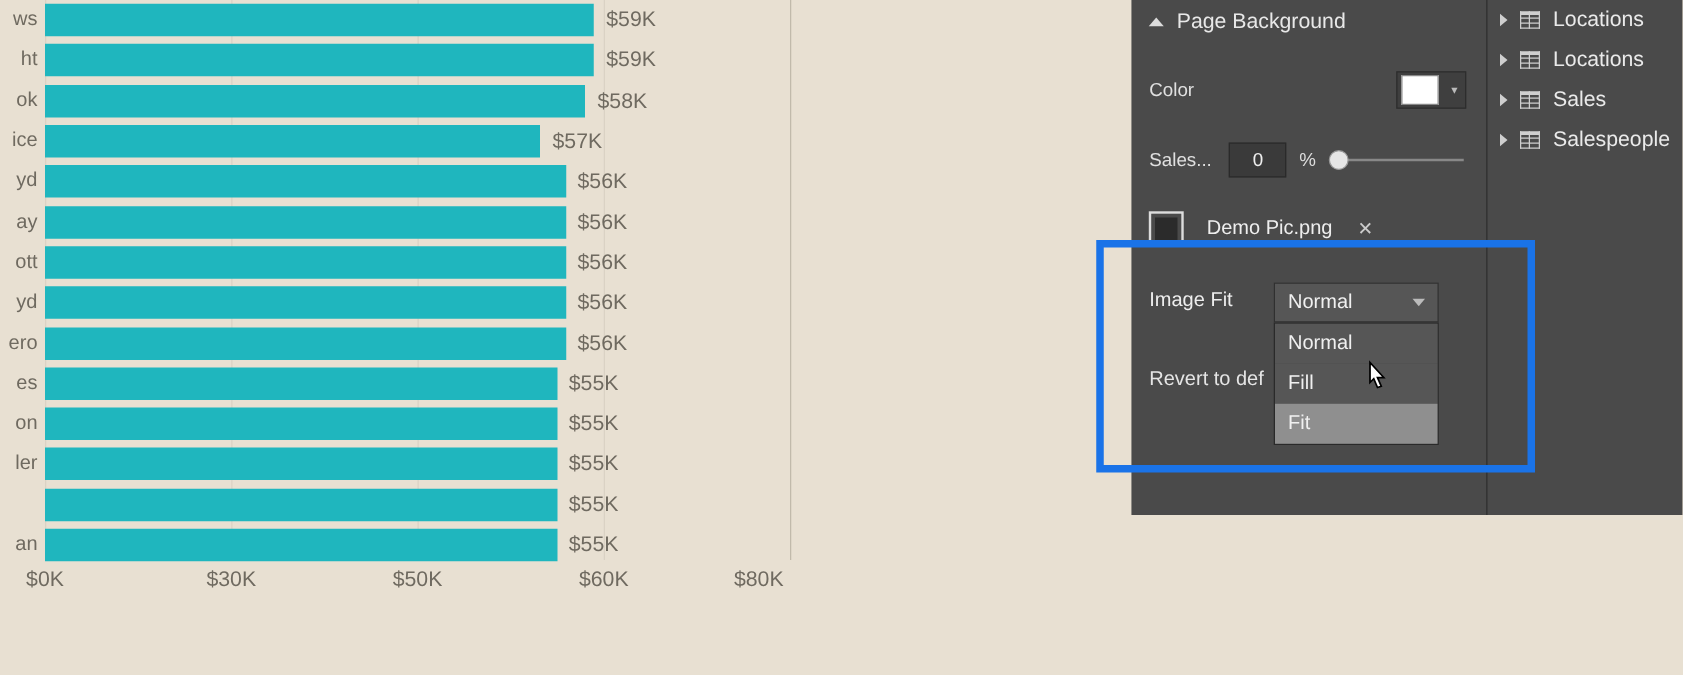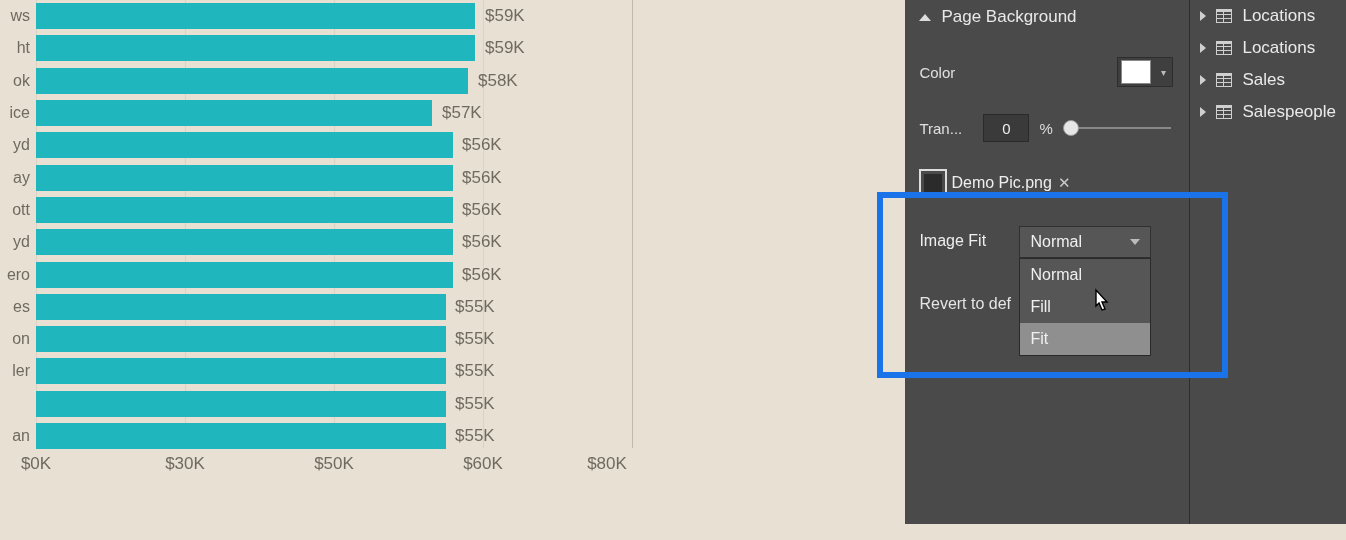--- a/index.html
+++ b/index.html
@@ -66,21 +66,21 @@
     background: rgba(120,115,100,0.12);
   }
   .last-grid {
     background: rgba(120,115,100,0.35);
   }
 
   
   .panels {
     flex: 1;
     display: flex;
-    height: 524px;
+    height: 412px;
     background: #4a4a4a;
     color: #e6e6e6;
     font-size: 15px;
   }
   .format-panel {
     width: 284px;
     padding: 0 16px 0 14px;
     position: relative;
   }
   .section-header {
@@ -155,21 +155,21 @@
   .slider-thumb {
     position: absolute; top: 2px; left: 0px;
     width: 16px; height: 16px;
     border-radius: 50%;
     background: #e6e6e6;
     border: 1px solid #999;
   }
   .file-row {
     display: flex;
     align-items: center;
-    gap: 4px;
+    gap: 18px;
     margin-top: 20px;
     height: 30px;
   }
   .file-thumb {
     width: 28px; height: 28px;
     border: 2px solid #ddd;
     background: #2b2b2b;
     box-shadow: inset 0 0 0 3px #4a4a4a;
   }
   .file-name { color: #eee; font-size: 16px; }
@@ -385,21 +385,21 @@
 
     <div class="prop-row">
       <span class="prop-label">Color</span>
       <div class="color-swatch-wrap">
         <div class="color-swatch"></div>
         <div class="swatch-caret">▾</div>
       </div>
     </div>
 
     <div class="trans-row">
-      <span class="trans-label">Tran...</span>
+      <span class="trans-label">Sales...</span>
       <div class="trans-input">0</div>
       <span class="trans-pct">%</span>
       <div class="slider">
         <div class="slider-track"></div>
         <div class="slider-thumb"></div>
       </div>
     </div>
 
     <div class="file-row">
       <div class="file-thumb"></div>

